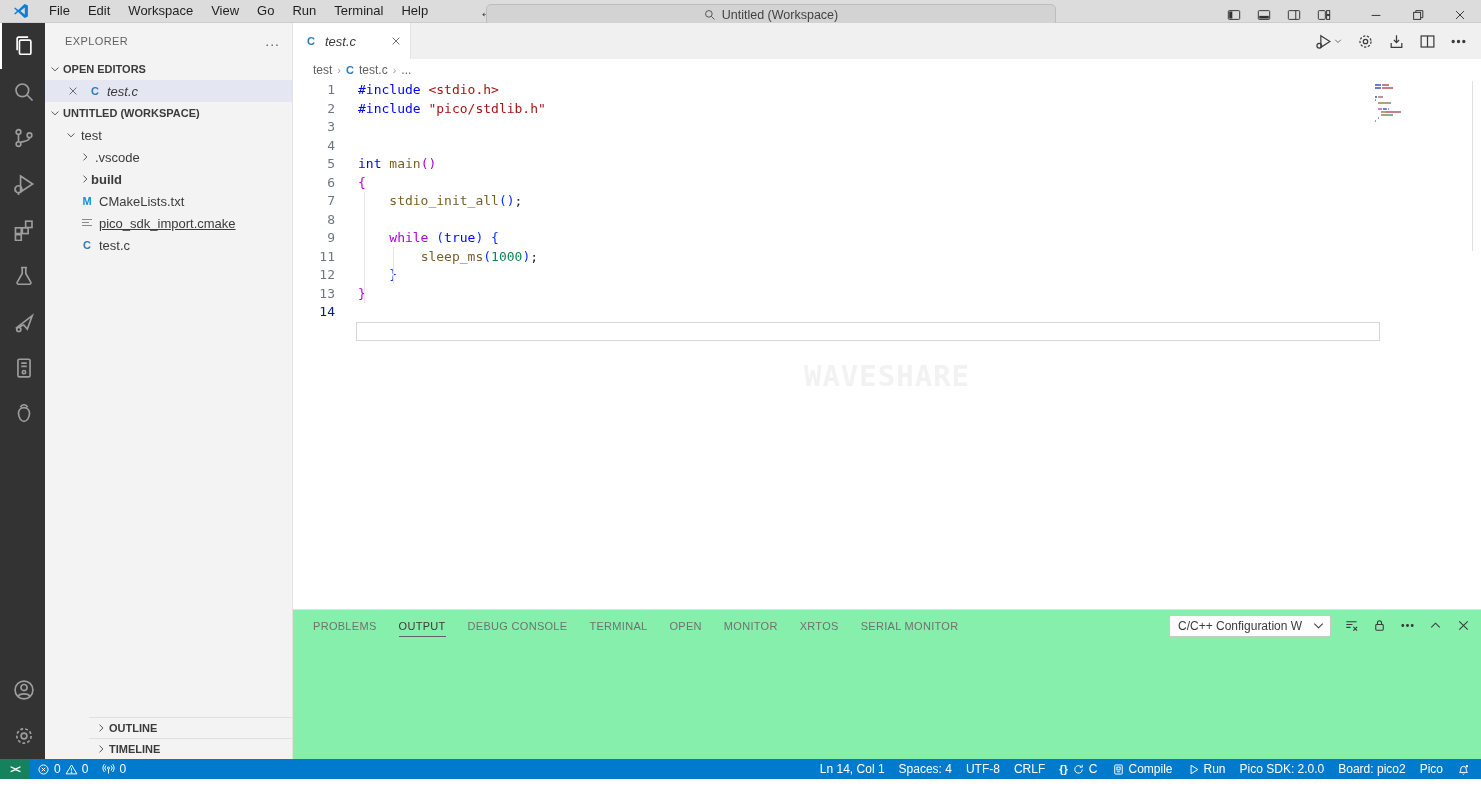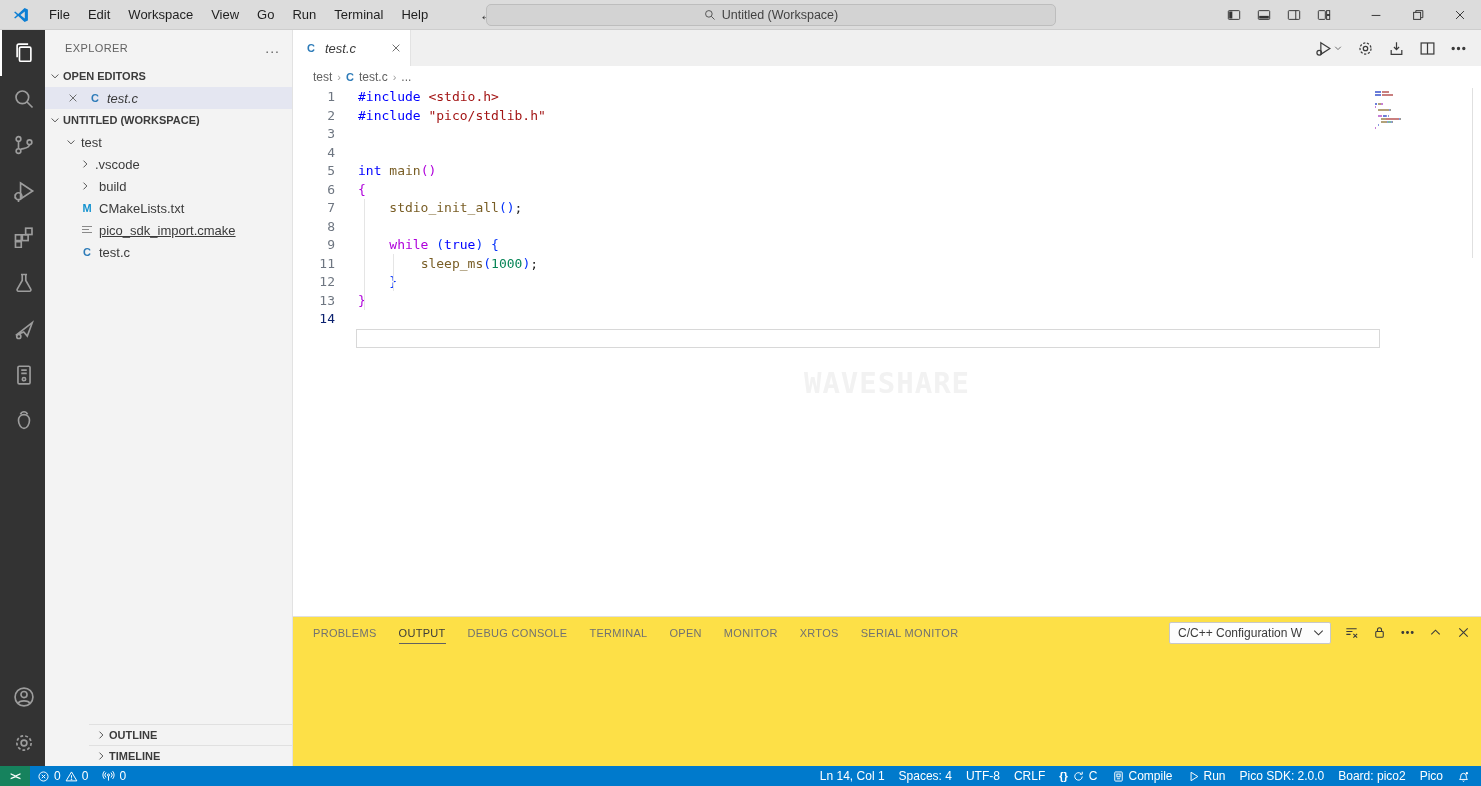--- a/index.html
+++ b/index.html
@@ -3,21 +3,21 @@
 <meta charset="utf-8">
 <style>
   * { margin:0; padding:0; box-sizing:border-box; }
   html,body { width:1481px; height:786px; overflow:hidden; }
   body { font-family:"Liberation Sans", sans-serif; font-size:13px; color:#3b3b3b; background:#fff; position:relative; }
   svg { display:block; }
   .icon { display:inline-flex; align-items:center; justify-content:center; }
   .icon svg { width:16px; height:16px; stroke:currentColor; fill:none; stroke-width:1.15; }
 
   
-  #titlebar { height:30px; background:#dcdcdc; display:flex; align-items:center; position:relative; border-bottom:1px solid #cdcdcd; }
+  #titlebar { height:23px; background:#dcdcdc; display:flex; align-items:center; position:relative; border-bottom:1px solid #cdcdcd; }
   #vscode-logo { width:18px; margin:0 10px 0 12px; }
   .menu-item { padding:0 9px; height:30px; line-height:30px; color:#1f1f1f; cursor:default; }
   #nav-arrows { display:flex; gap:14px; margin-left:42px; font-size:15px; }
   #nav-back { color:#3b3b3b; } #nav-forward { color:#a3a3a3; }
   #cmd-center { position:absolute; left:486px; top:4px; width:570px; height:22px; background:#d3d3d3; border:1px solid #bdbdbd; border-radius:5px; display:flex; align-items:center; justify-content:center; gap:6px; color:#424242; font-size:12.5px; }
   #cmd-center .icon svg { width:12px; height:12px; }
   #window-controls { position:absolute; right:0; top:0; height:30px; display:flex; align-items:center; }
   .wc-btn { width:42px; height:30px; display:flex; align-items:center; justify-content:center; color:#333; }
   .wc-btn svg { width:14px; height:14px; stroke:currentColor; fill:none; stroke-width:1.1; }
   #layout-controls { display:flex; margin-right:16px; }
@@ -73,21 +73,21 @@
   .tk-br1 { color:#af00db; } .tk-br2 { color:#0431fa; }
   .guide { position:absolute; width:1px; background:#e5e5e5; }
   #current-line { position:absolute; left:63px; right:101px; height:19px; border:1px solid #d8d8d8; }
   #watermark { position:absolute; left:0; right:0; top:286px; text-align:center; font-size:29px; font-weight:800; letter-spacing:1px; color:#f2f2f2; }
   #minimap { position:absolute; top:3px; right:50px; width:56px; }
   #minimap .mm-line { height:2px; margin-bottom:1px; display:flex; }
   #minimap .mm-tok { height:2px; }
   #minimap-border { position:absolute; top:0; right:8px; width:1px; height:170px; background:#e0e0e0; }
 
   
-  #panel { height:150px; border-top:1px solid #e0e0e0; background:#fde047; display:flex; flex-direction:column; }
+  #panel { height:150px; border-top:1px solid #e0e0e0; background:#86efac; display:flex; flex-direction:column; }
   #panel-header { height:31px; display:flex; align-items:center; padding:0 10px 0 20px; }
   .panel-tab { font-size:11px; letter-spacing:.3px; color:#717171; margin-right:22px; padding:6px 0 4px; border-bottom:1px solid transparent; cursor:pointer; }
   .panel-tab.active { color:#3b3b3b; border-bottom-color:#616161; }
   #panel-right { margin-left:auto; display:flex; align-items:center; gap:13px; color:#3b3b3b; }
   #config-select { height:22px; width:162px; border:1px solid #c8c8c8; border-radius:2px; background:#fdfdfd; display:flex; align-items:center; font-size:12px; padding:0 4px 0 8px; color:#3b3b3b; cursor:pointer; }
   #config-select .val { flex:1; white-space:nowrap; overflow:hidden; }
   #config-select .chev svg { width:12px; height:12px; }
   #panel-right .icon svg { width:15px; height:15px; }
   #output-area { padding:6px 10px 0 20px; font-family:"DejaVu Sans Mono", monospace; font-size:13px; color:#3a3a3a; line-height:18.5px; }
   #output-link { text-decoration:underline; cursor:pointer; }
@@ -344,21 +344,21 @@
             </svg>
           </span>
           <span style="margin-left: 4px;">.vscode</span>
         </div>
         <div class="row" style="padding-left: 34px;">
           <span class="icon chev">
             <svg viewBox="0 0 16 16">
               <path d="M6 3.5L10.5 8 6 12.5"></path>
             </svg>
           </span>
-          <span style="margin-left: 8px;">build</span>
+          <span style="margin-left: 0; font-weight: bold;">build</span>
         </div>
         <div class="row" style="padding-left: 34px;">
           <span class="file-letter fl-m">M</span>
           <span style="margin-left: 4px;">CMakeLists.txt</span>
         </div>
         <div class="row" style="padding-left: 34px;">
           <span class="icon" style="width: 16px;">
             <svg viewBox="0 0 16 16" style="stroke:#8a8a8a">
               <path d="M3 4.5h10M3 7.5h7M3 10.5h10"></path>
             </svg>

